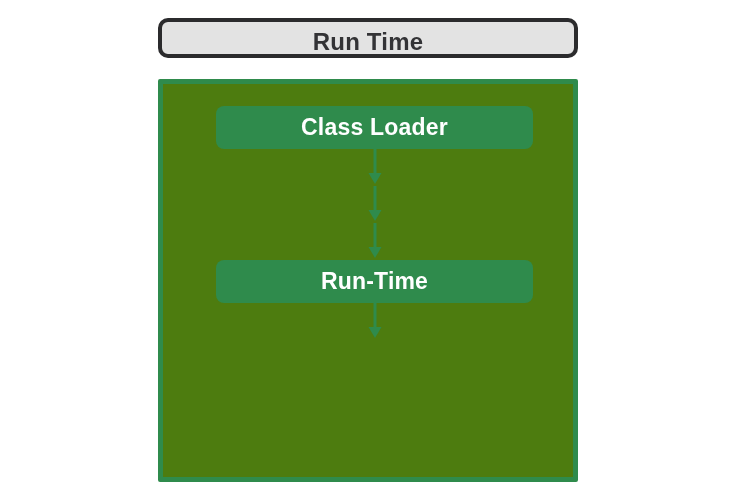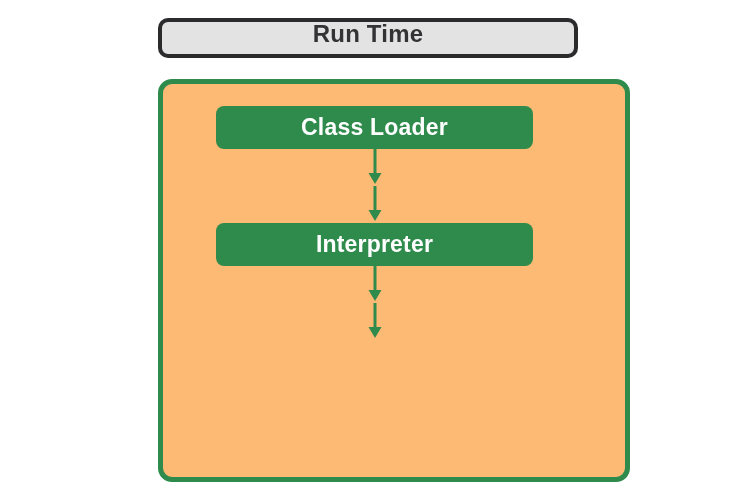--- a/index.html
+++ b/index.html
@@ -25,42 +25,42 @@
     position: absolute;
     left: 158px;
     top: 18px;
     width: 420px;
     height: 40px;
     box-sizing: border-box;
     background: #e3e3e3;
     border: 4px solid #2b2b2d;
     border-radius: 10px;
     display: flex;
-    align-items: flex-start;
+    align-items: flex-end;
     justify-content: center;
   }
   #header-title {
     font-size: 24px;
     font-weight: 700;
     color: #333336;
     letter-spacing: 0.2px;
     line-height: 1;
   }
 
   
   #flow-container {
     position: absolute;
     left: 158px;
     top: 79px;
-    width: 472px;
+    width: 420px;
     height: 403px;
     box-sizing: border-box;
-    background: #fdba74;
+    background: #4d7c0f;
     border: 5px solid #2f8b4c;
-    border-radius: 14px;
+    border-radius: 2px;
   }
 
   
   #flow-stack {
     position: absolute;
     left: 53px;
     top: 22px;
     width: 317px;
   }
 
@@ -125,33 +125,33 @@
       </div>
 
 
       <div class="connector">
         <svg width="18" height="37" viewBox="0 0 18 37" aria-hidden="true">
           <line x1="9" y1="0" x2="9" y2="25" stroke="#2f8b4c" stroke-width="3"></line>
           <polygon points="2.5,24 15.5,24 9,35" fill="#2f8b4c"></polygon>
         </svg>
       </div>
 
-      <div class="flow-step">
-        <div class="step-box">
-          <span class="step-label">Interpreter</span>
-        </div>
-      </div>
 
       <div class="connector">
         <svg width="18" height="37" viewBox="0 0 18 37" aria-hidden="true">
           <line x1="9" y1="0" x2="9" y2="25" stroke="#2f8b4c" stroke-width="3"></line>
           <polygon points="2.5,24 15.5,24 9,35" fill="#2f8b4c"></polygon>
         </svg>
       </div>
 
+      <div class="flow-step">
+        <div class="step-box">
+          <span class="step-label">Run-Time</span>
+        </div>
+      </div>
 
       <div class="connector">
         <svg width="18" height="37" viewBox="0 0 18 37" aria-hidden="true">
           <line x1="9" y1="0" x2="9" y2="25" stroke="#2f8b4c" stroke-width="3"></line>
           <polygon points="2.5,24 15.5,24 9,35" fill="#2f8b4c"></polygon>
         </svg>
       </div>
 
 
     </div>

